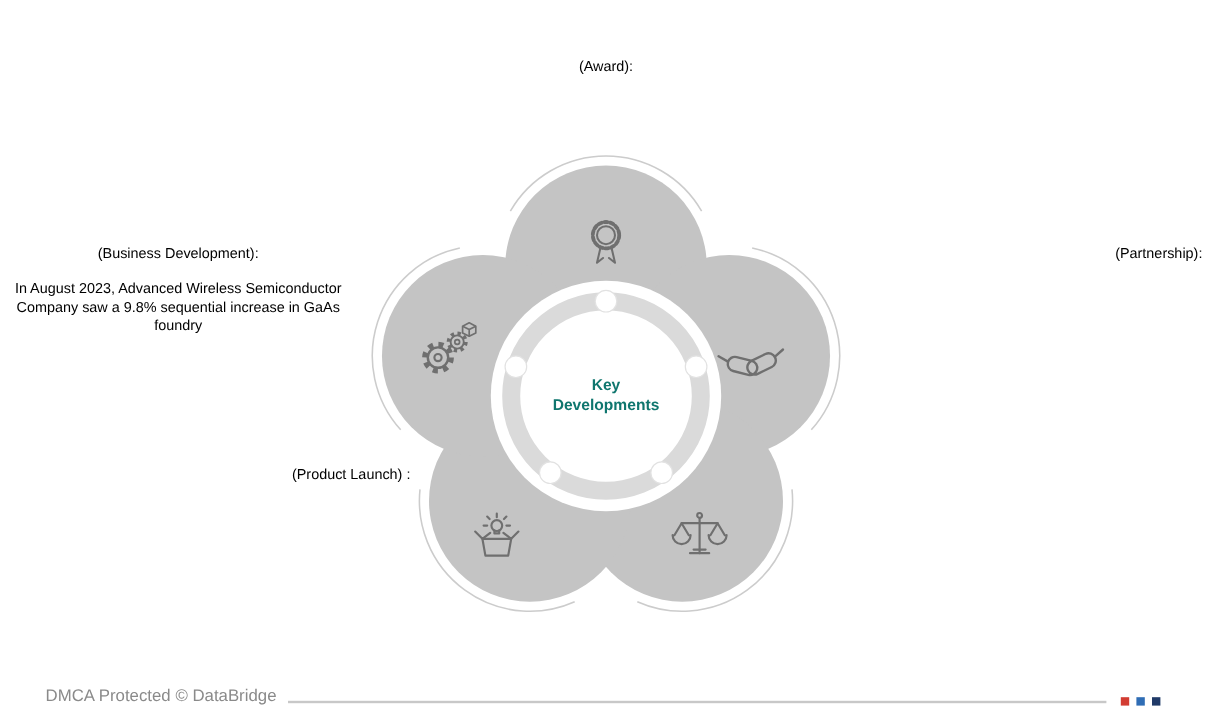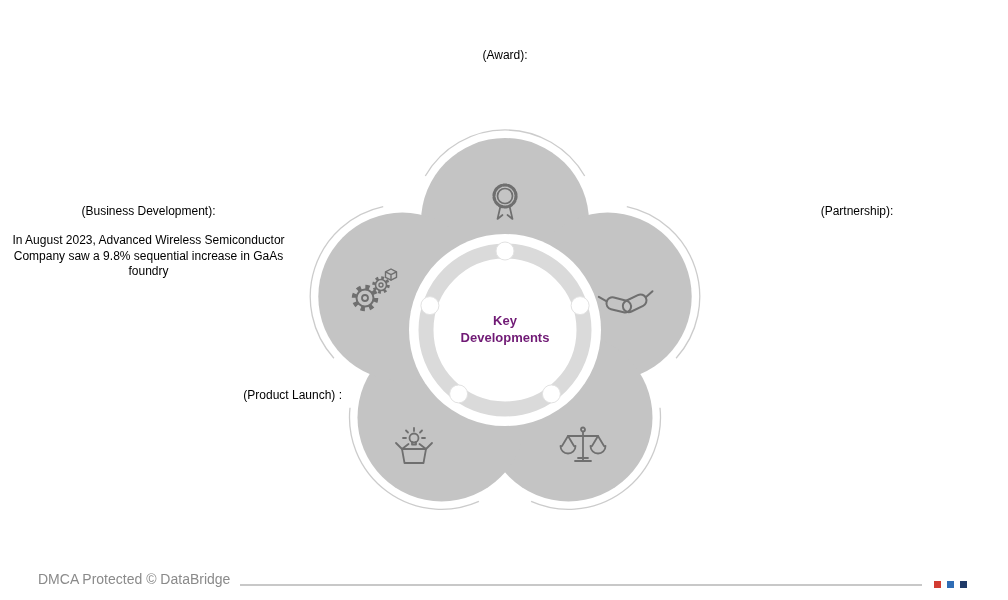--- a/index.html
+++ b/index.html
@@ -3,25 +3,25 @@
 <meta charset="utf-8">
 <style>
   html,body{margin:0;padding:0;background:#ffffff;}
   body{font-family:"Liberation Sans", sans-serif;}
   .stage{position:relative;width:1008px;height:600px;background:#ffffff;overflow:hidden;}
   .diagram-svg{position:absolute;left:0;top:0;}
   .note{position:absolute;color:#000000;font-size:12px;line-height:1.32;}
   .note-title{margin-bottom:13px;}
   .note-award{left:303px;top:48px;width:404px;text-align:center;}
   .note-business{left:0px;top:204px;width:297px;text-align:center;}
-  .note-partnership{left:712px;top:204px;width:290px;text-align:center;}
+  .note-partnership{left:712px;top:204px;width:290px;text-align:right;}
   .note-launch{left:40px;top:388px;width:302px;text-align:right;}
   .note-acquisition{left:670px;top:392px;width:296px;text-align:left;}
   .center-label{position:absolute;left:453px;top:313px;width:104px;text-align:center;
-    font-size:13px;font-weight:bold;color:#701a75;line-height:1.3;}
+    font-size:13px;font-weight:bold;color:#0f766e;line-height:1.3;}
   .footer-text{position:absolute;left:38px;top:571px;font-size:14px;color:#8a8a8a;}
   .footer-line{position:absolute;left:240px;top:584px;width:682px;height:2px;background:#c8c8c8;}
   .sq{position:absolute;width:7px;height:7px;top:581px;}
   .sq-red{left:934px;}
   .sq-blue{left:947px;}
   .sq-navy{left:960px;}
 </style>
 </head>
 <body>
 

